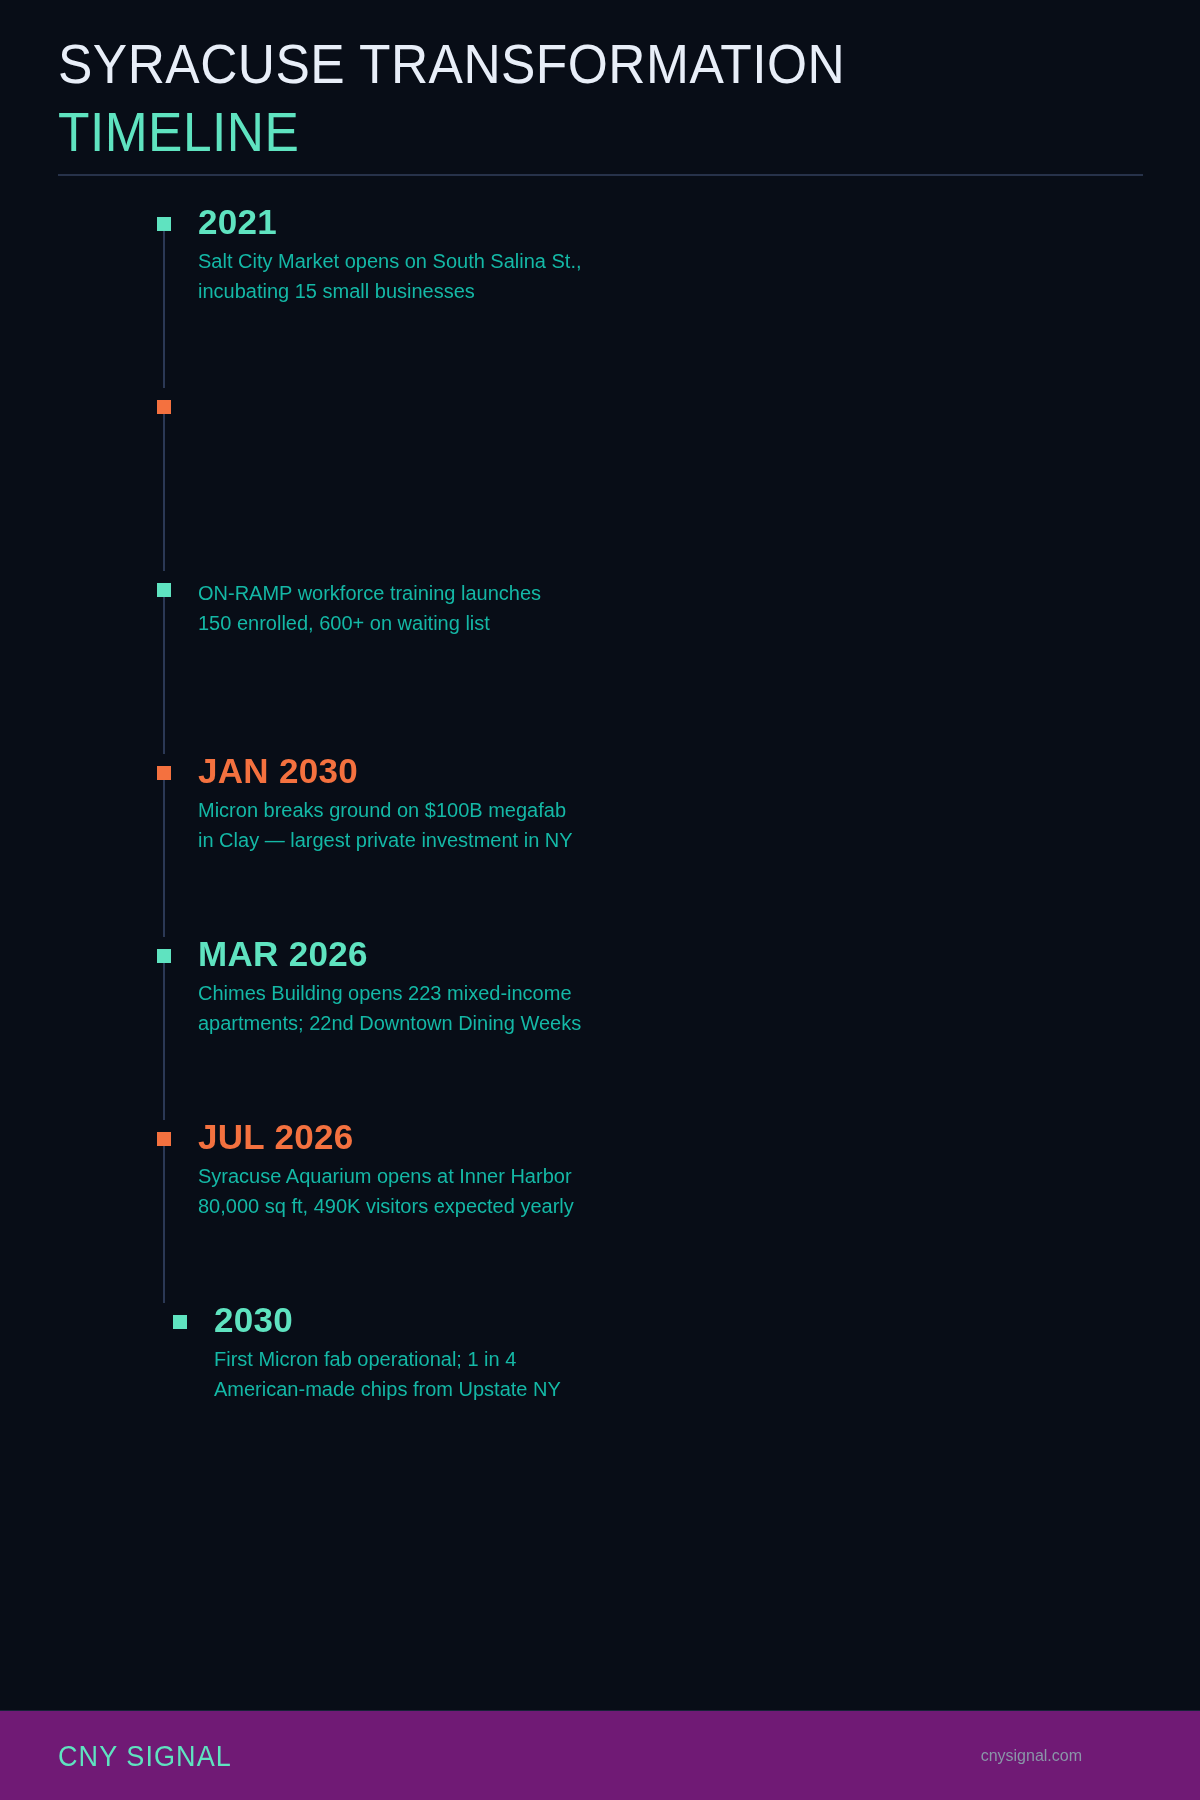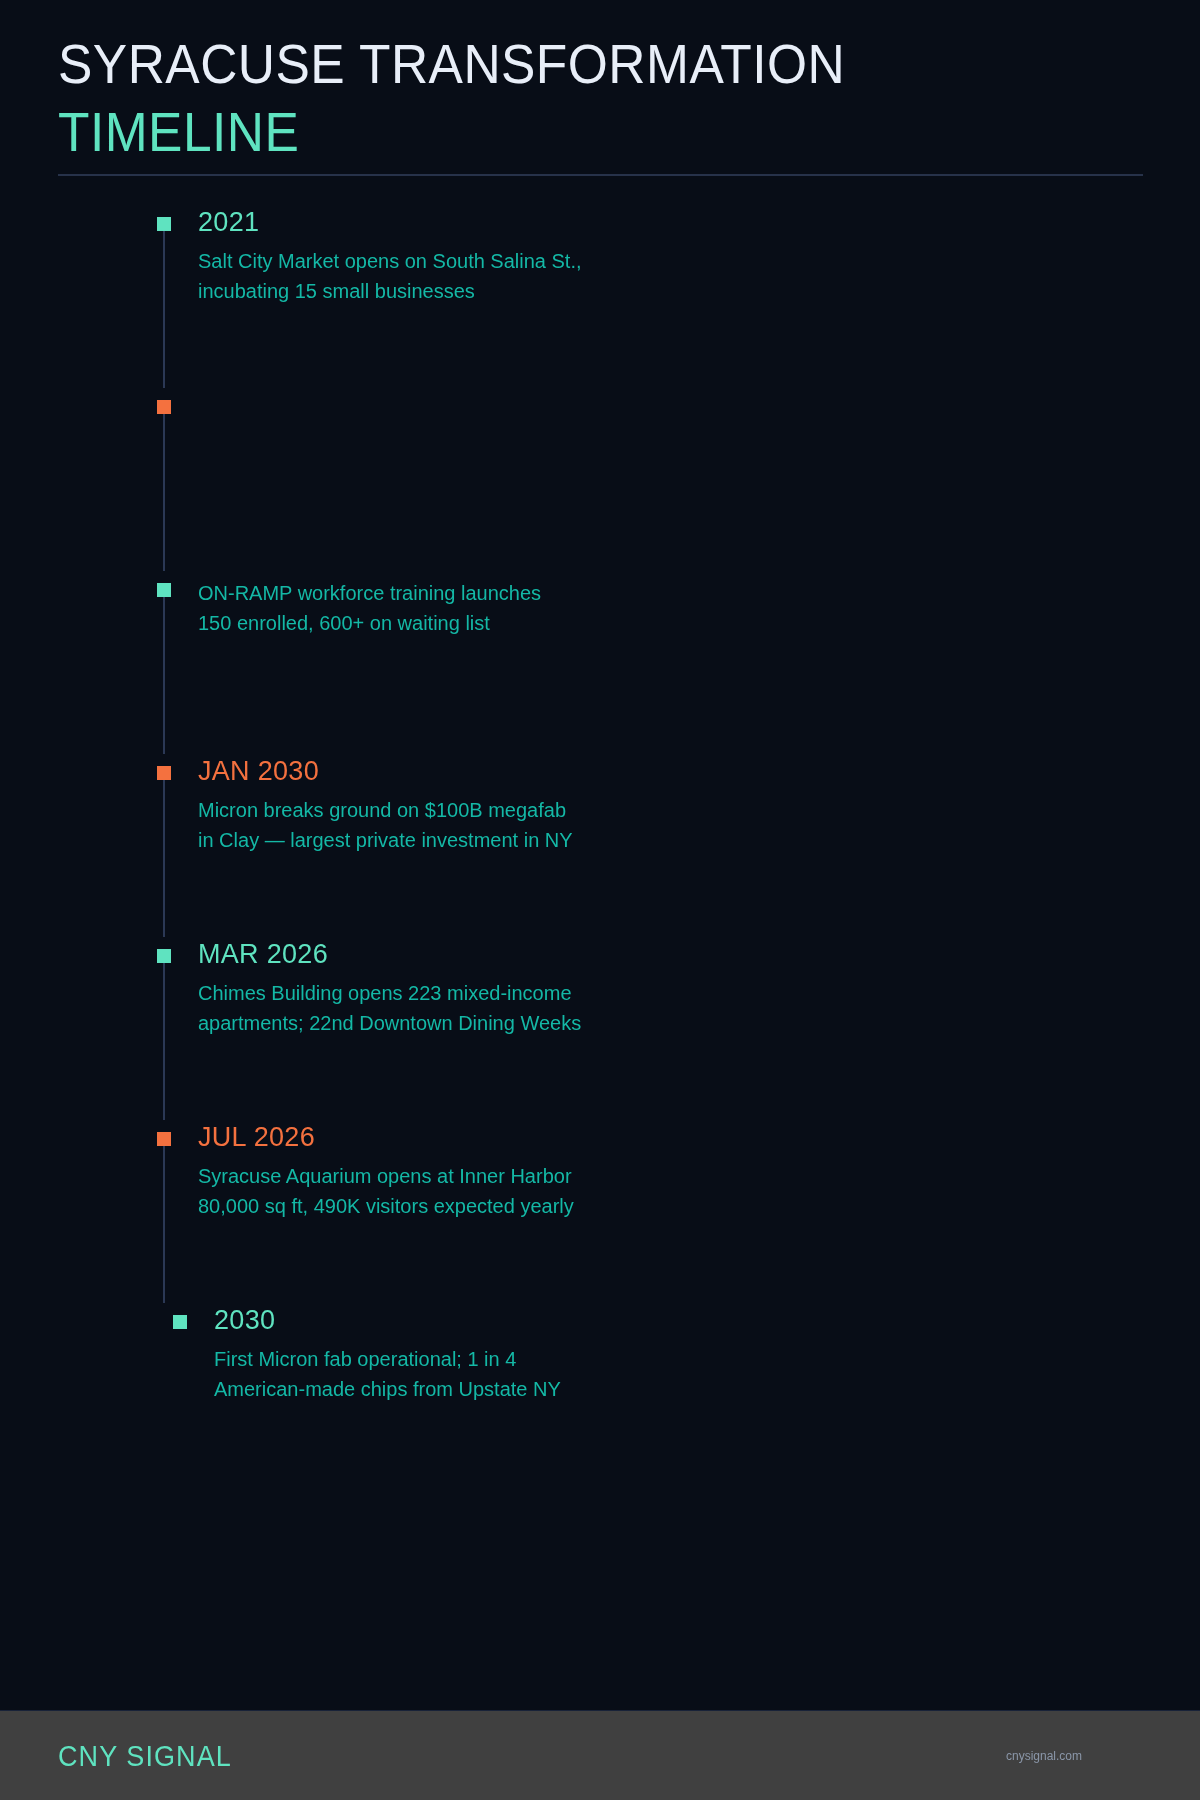--- a/index.html
+++ b/index.html
@@ -81,23 +81,23 @@
   .marker {
     position: absolute;
     left: 99px;
     width: 14px;
     height: 14px;
   }
   .marker.teal   { background: #5fe3c0; }
   .marker.orange { background: #f4713f; }
 
   .entry-date {
-    font-size: 27px;
+    font-size: 35px;
     line-height: 34px;
-    font-weight: 400;
+    font-weight: 700;
     letter-spacing: 0.3px;
     margin: 0;
     white-space: nowrap;
   }
   .entry-date.teal   { color: #5fe3c0; }
   .entry-date.orange { color: #f4713f; }
 
   .entry-body {
     margin: 7px 0 0 0;
     font-size: 20px;
@@ -107,42 +107,42 @@
     white-space: pre-line;
   }
 
   
   .footer {
     position: absolute;
     left: 0;
     bottom: 0;
     width: 1200px;
     height: 90px;
-    background: #404040;
+    background: #701a75;
     border-top: 1px solid #182238;
     box-sizing: border-box;
   }
   .footer-brand {
     position: absolute;
     left: 58px;
     top: 50%;
     transform: translateY(-50%) scaleX(0.9);
     transform-origin: left center;
     font-family: "Liberation Sans Narrow", "Liberation Sans", sans-serif;
     font-size: 30px;
     letter-spacing: 1.2px;
     color: #5fe3c0;
     white-space: nowrap;
   }
   .footer-url {
     position: absolute;
     right: 118px;
     top: 50%;
     transform: translateY(-50%);
-    font-size: 12px;
+    font-size: 16px;
     color: #8a96a8;
     white-space: nowrap;
   }
 </style>
 </head>
 <body>
 
 <div class="page">
 
   <div class="header">

